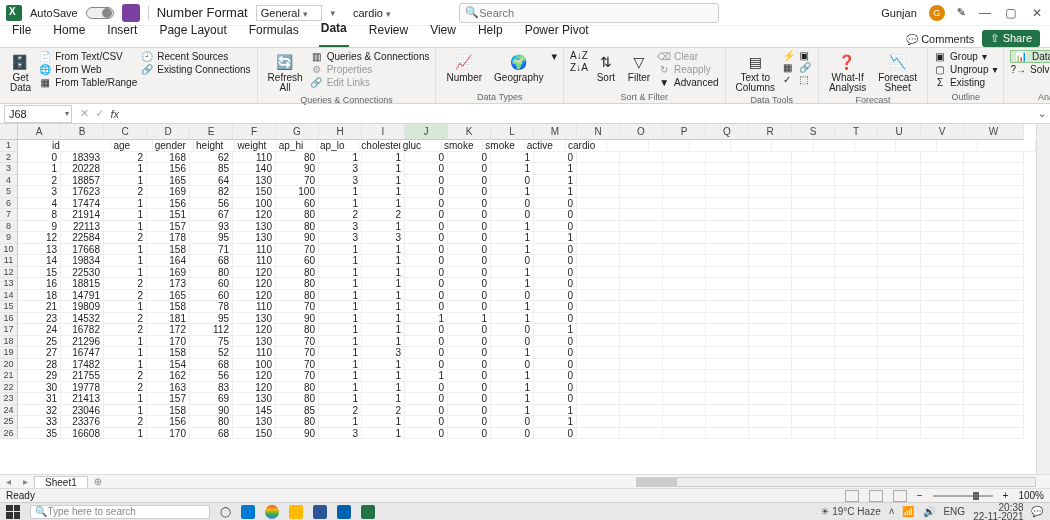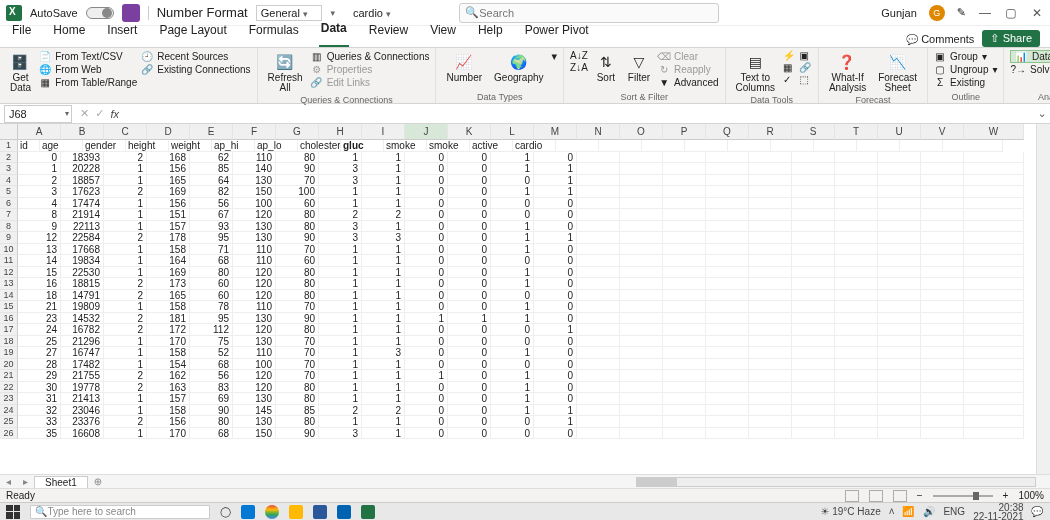--- a/index.html
+++ b/index.html
@@ -363,29 +363,29 @@
         <div class="ch" style="width: 43px;">Q</div>
         <div class="ch" style="width: 43px;">R</div>
         <div class="ch" style="width: 43px;">S</div>
         <div class="ch" style="width: 43px;">T</div>
         <div class="ch" style="width: 43px;">U</div>
         <div class="ch" style="width: 43px;">V</div>
         <div class="ch" style="width: 60px;">W</div>
       </div>
     <div class="cells" id="cells">
         <div class="row">
-          <div class="cell hdr" style="width: 22px;">id</div>
+          <div class="cell hdr" style="width: 64px; margin-left: 32px;">id</div>
           <div class="cell hdr" style="width: 43px;">age</div>
           <div class="cell hdr" style="width: 43px;">gender</div>
           <div class="cell hdr" style="width: 43px;">height</div>
           <div class="cell hdr" style="width: 43px;">weight</div>
           <div class="cell hdr" style="width: 43px;">ap_hi</div>
           <div class="cell hdr" style="width: 43px;">ap_lo</div>
           <div class="cell hdr" style="width: 43px;">cholesterol</div>
-          <div class="cell hdr" style="width: 43px; font-weight: bold;">gluc</div>
+          <div class="cell hdr" style="width: 43px;">gluc</div>
           <div class="cell hdr" style="width: 43px;">smoke</div>
           <div class="cell hdr" style="width: 43px;">smoke</div>
           <div class="cell hdr" style="width: 43px;">active</div>
           <div class="cell hdr" style="width: 43px;">cardio</div>
           <div class="cell" style="width: 43px;"></div>
           <div class="cell" style="width: 43px;"></div>
           <div class="cell" style="width: 43px;"></div>
           <div class="cell" style="width: 43px;"></div>
           <div class="cell" style="width: 43px;"></div>
           <div class="cell" style="width: 43px;"></div>

